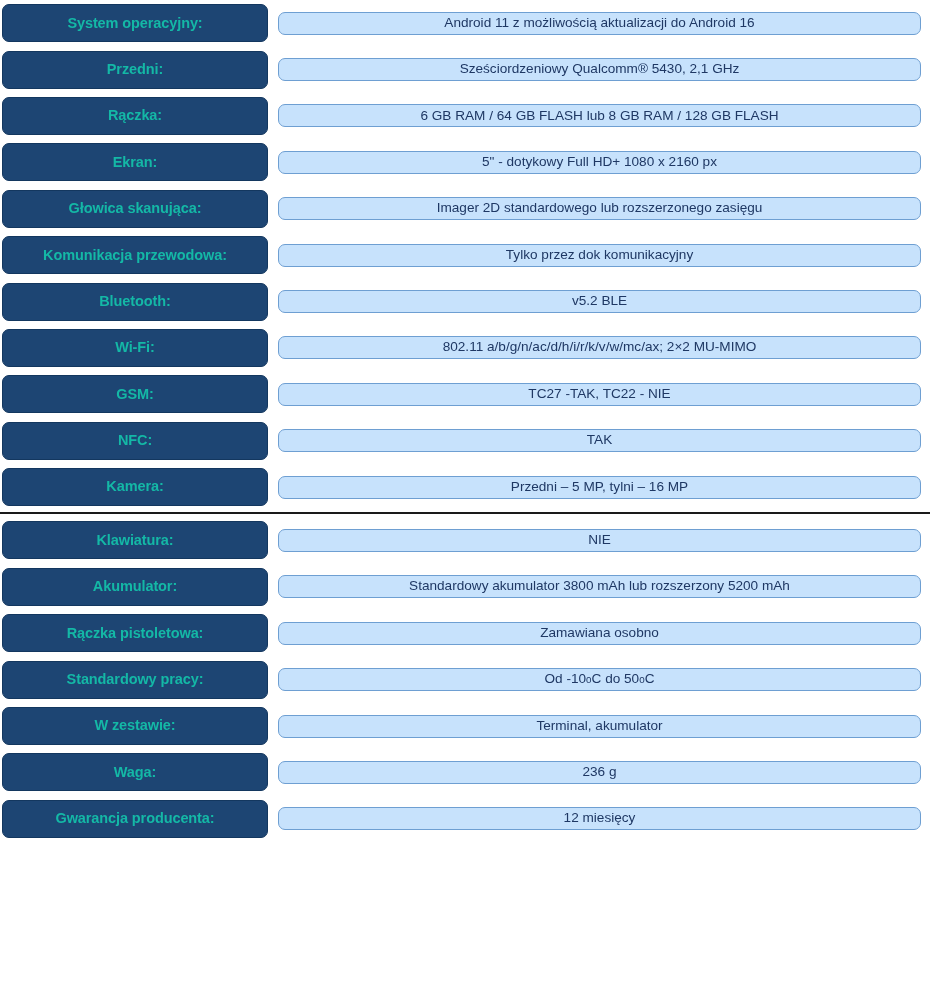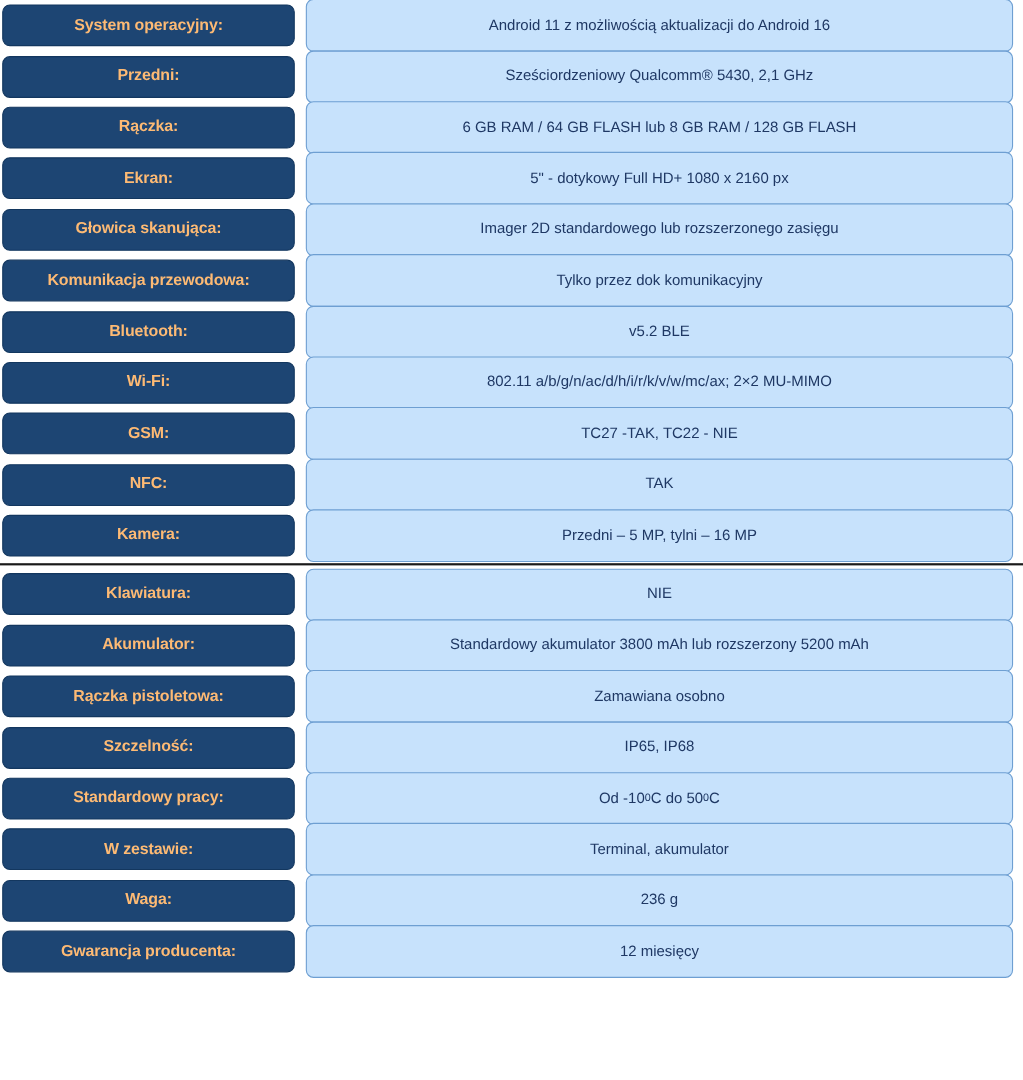--- a/index.html
+++ b/index.html
@@ -38,32 +38,32 @@
   .cell-label {
     flex: 0 0 266px;
     height: 38px;
     background: #1d4573;
     border: 1px solid #13375f;
     border-radius: 7px;
     display: flex;
     align-items: center;
     justify-content: center;
     box-sizing: border-box;
-    color: #fdba74;
+    color: #14b8a6;
     font-size: 14.5px;
     font-weight: bold;
     letter-spacing: -0.1px;
     text-align: center;
     line-height: 1.05;
     padding: 0 6px;
   }
 
   .cell-value {
     flex: 1 1 auto;
-    height: 48px;
+    height: 23px;
     background: #c7e2fc;
     border: 1px solid #6e9fd2;
     border-radius: 7px;
     display: flex;
     align-items: center;
     justify-content: center;
     box-sizing: border-box;
     color: #1f3864;
     font-size: 13.6px;
     font-weight: normal;
@@ -144,24 +144,20 @@
       </div>
       <div class="spec-row">
         <div class="cell-label">Akumulator:</div>
         <div class="cell-value">Standardowy akumulator 3800 mAh lub rozszerzony 5200 mAh</div>
       </div>
       <div class="spec-row">
         <div class="cell-label">Rączka pistoletowa:</div>
         <div class="cell-value">Zamawiana osobno</div>
       </div>
       <div class="spec-row">
-        <div class="cell-label">Szczelność:</div>
-        <div class="cell-value">IP65, IP68</div>
-      </div>
-      <div class="spec-row">
         <div class="cell-label">Standardowy pracy:</div>
         <div class="cell-value">Od -10 <sup>0</sup>C do 50 <sup>0</sup>C</div>
       </div>
       <div class="spec-row">
         <div class="cell-label">W zestawie:</div>
         <div class="cell-value">Terminal, akumulator</div>
       </div>
       <div class="spec-row">
         <div class="cell-label">Waga:</div>
         <div class="cell-value">236 g</div>

